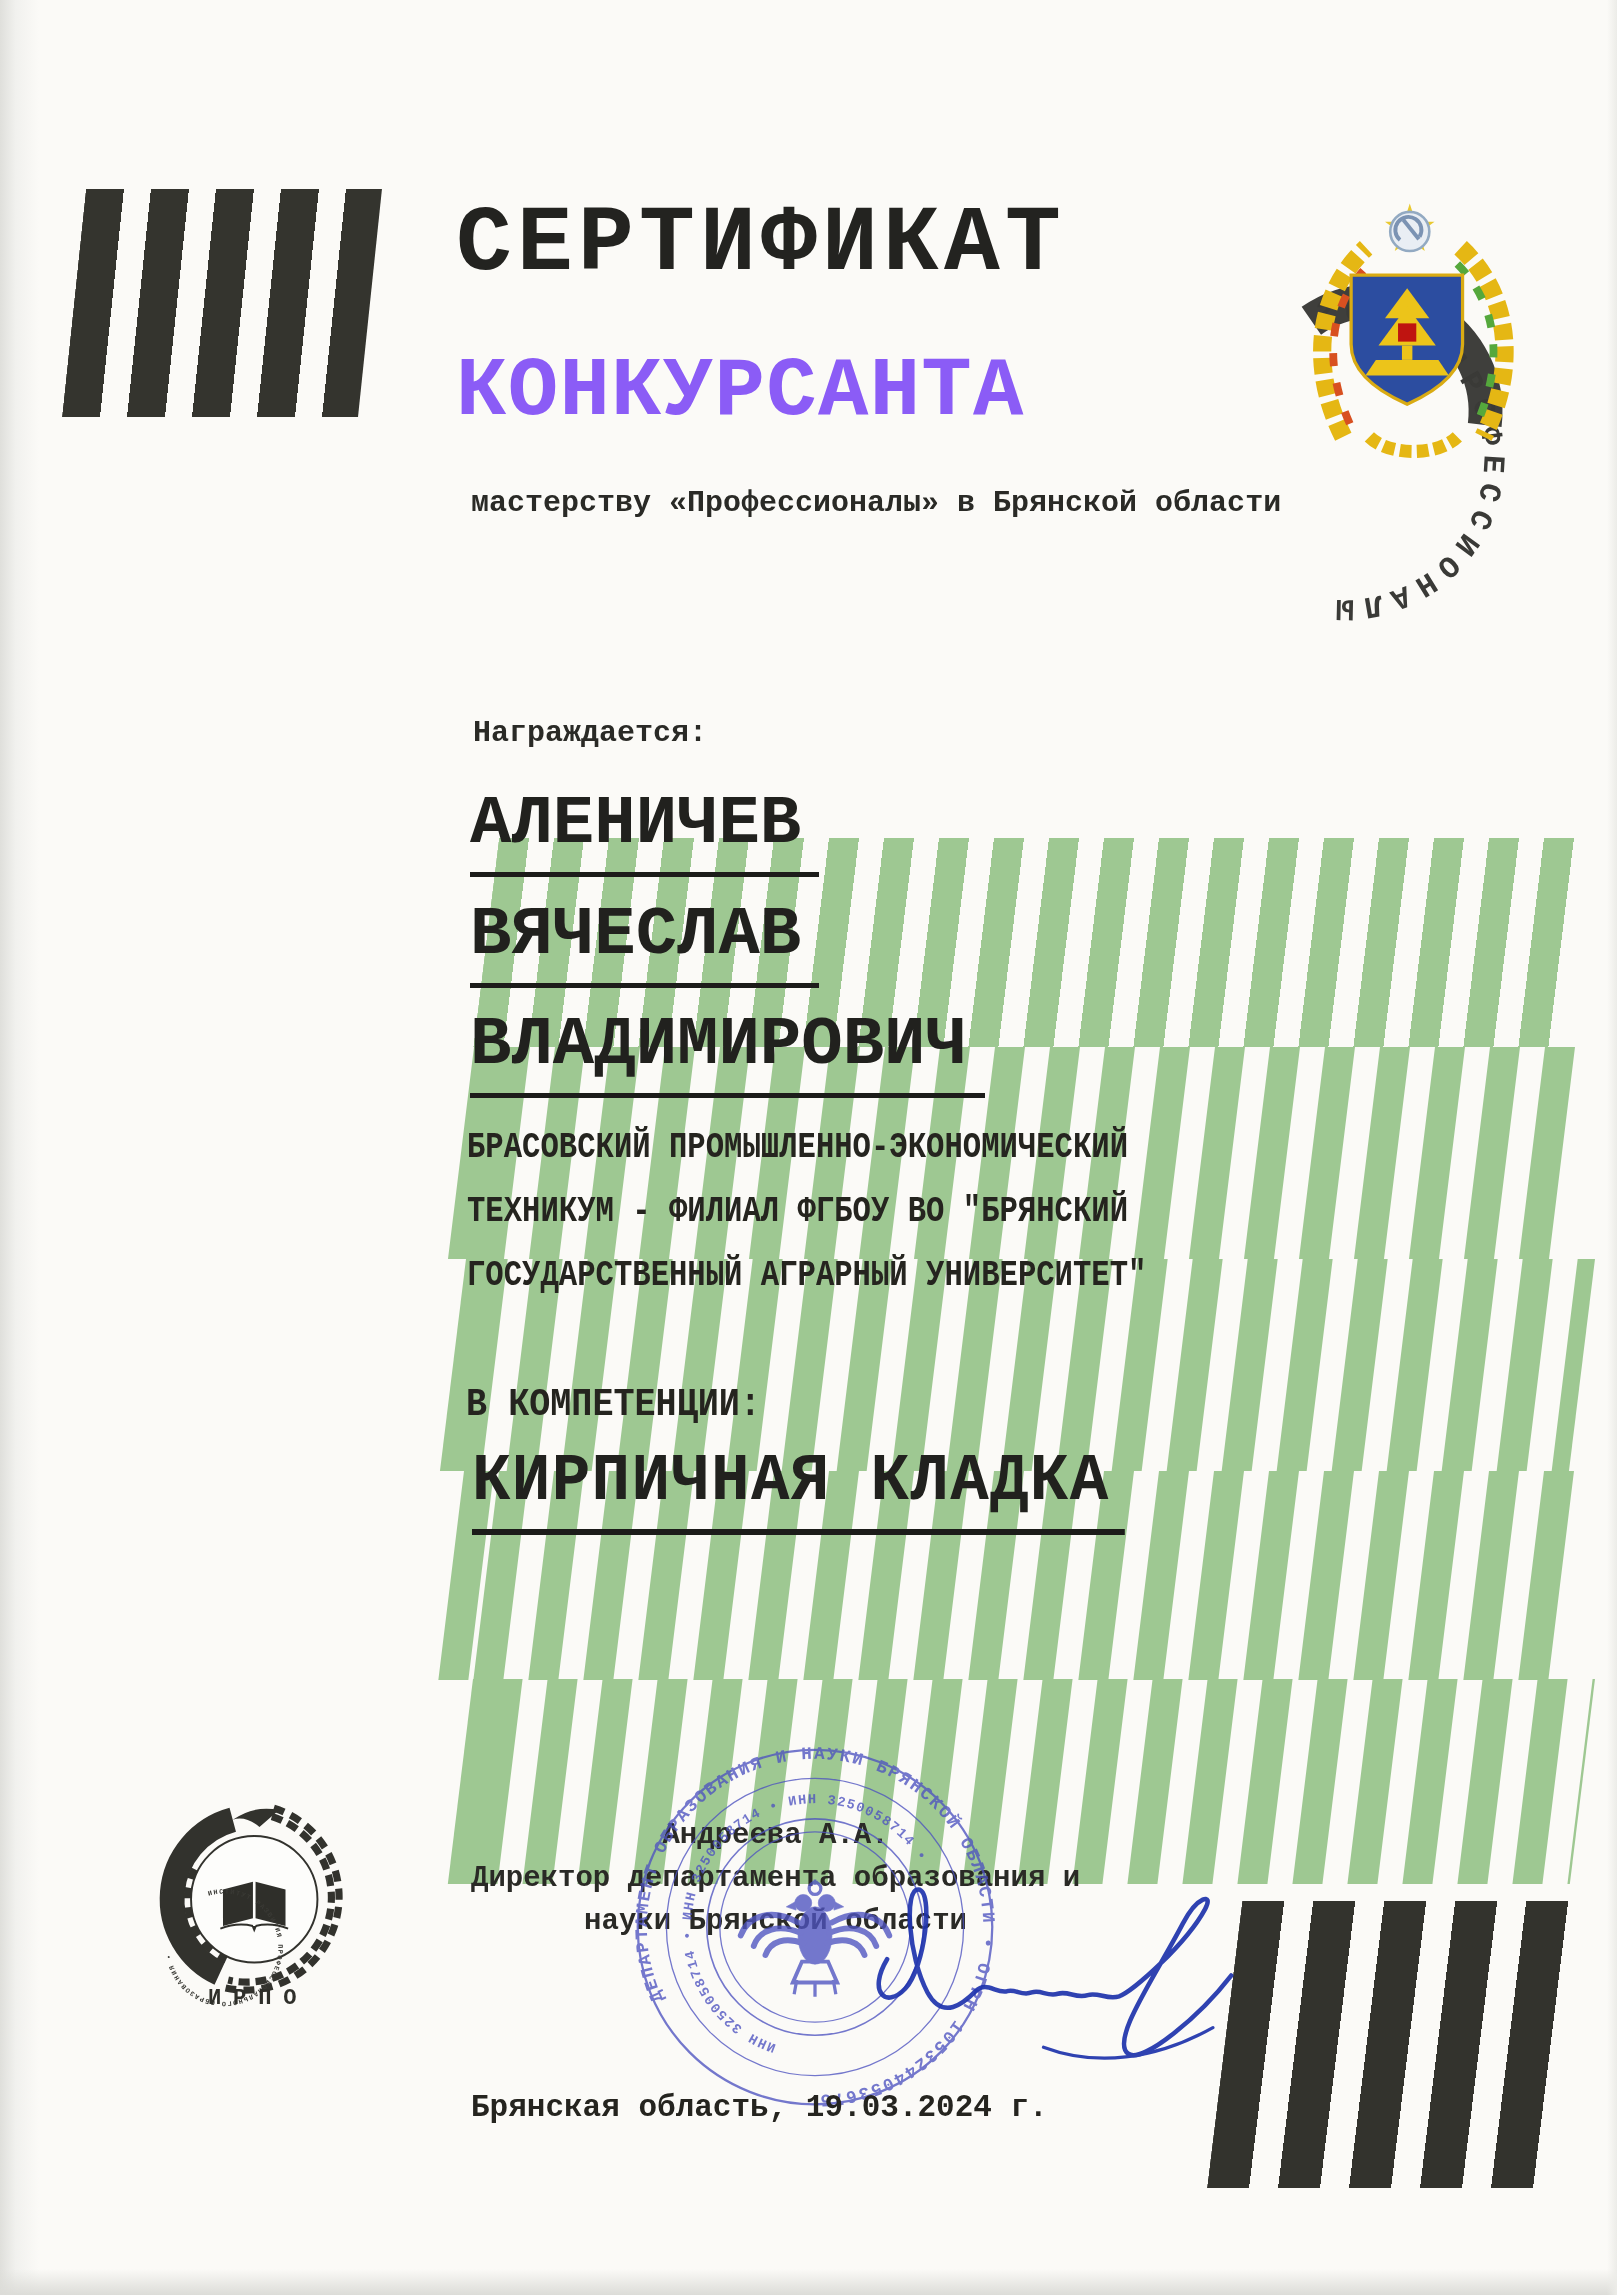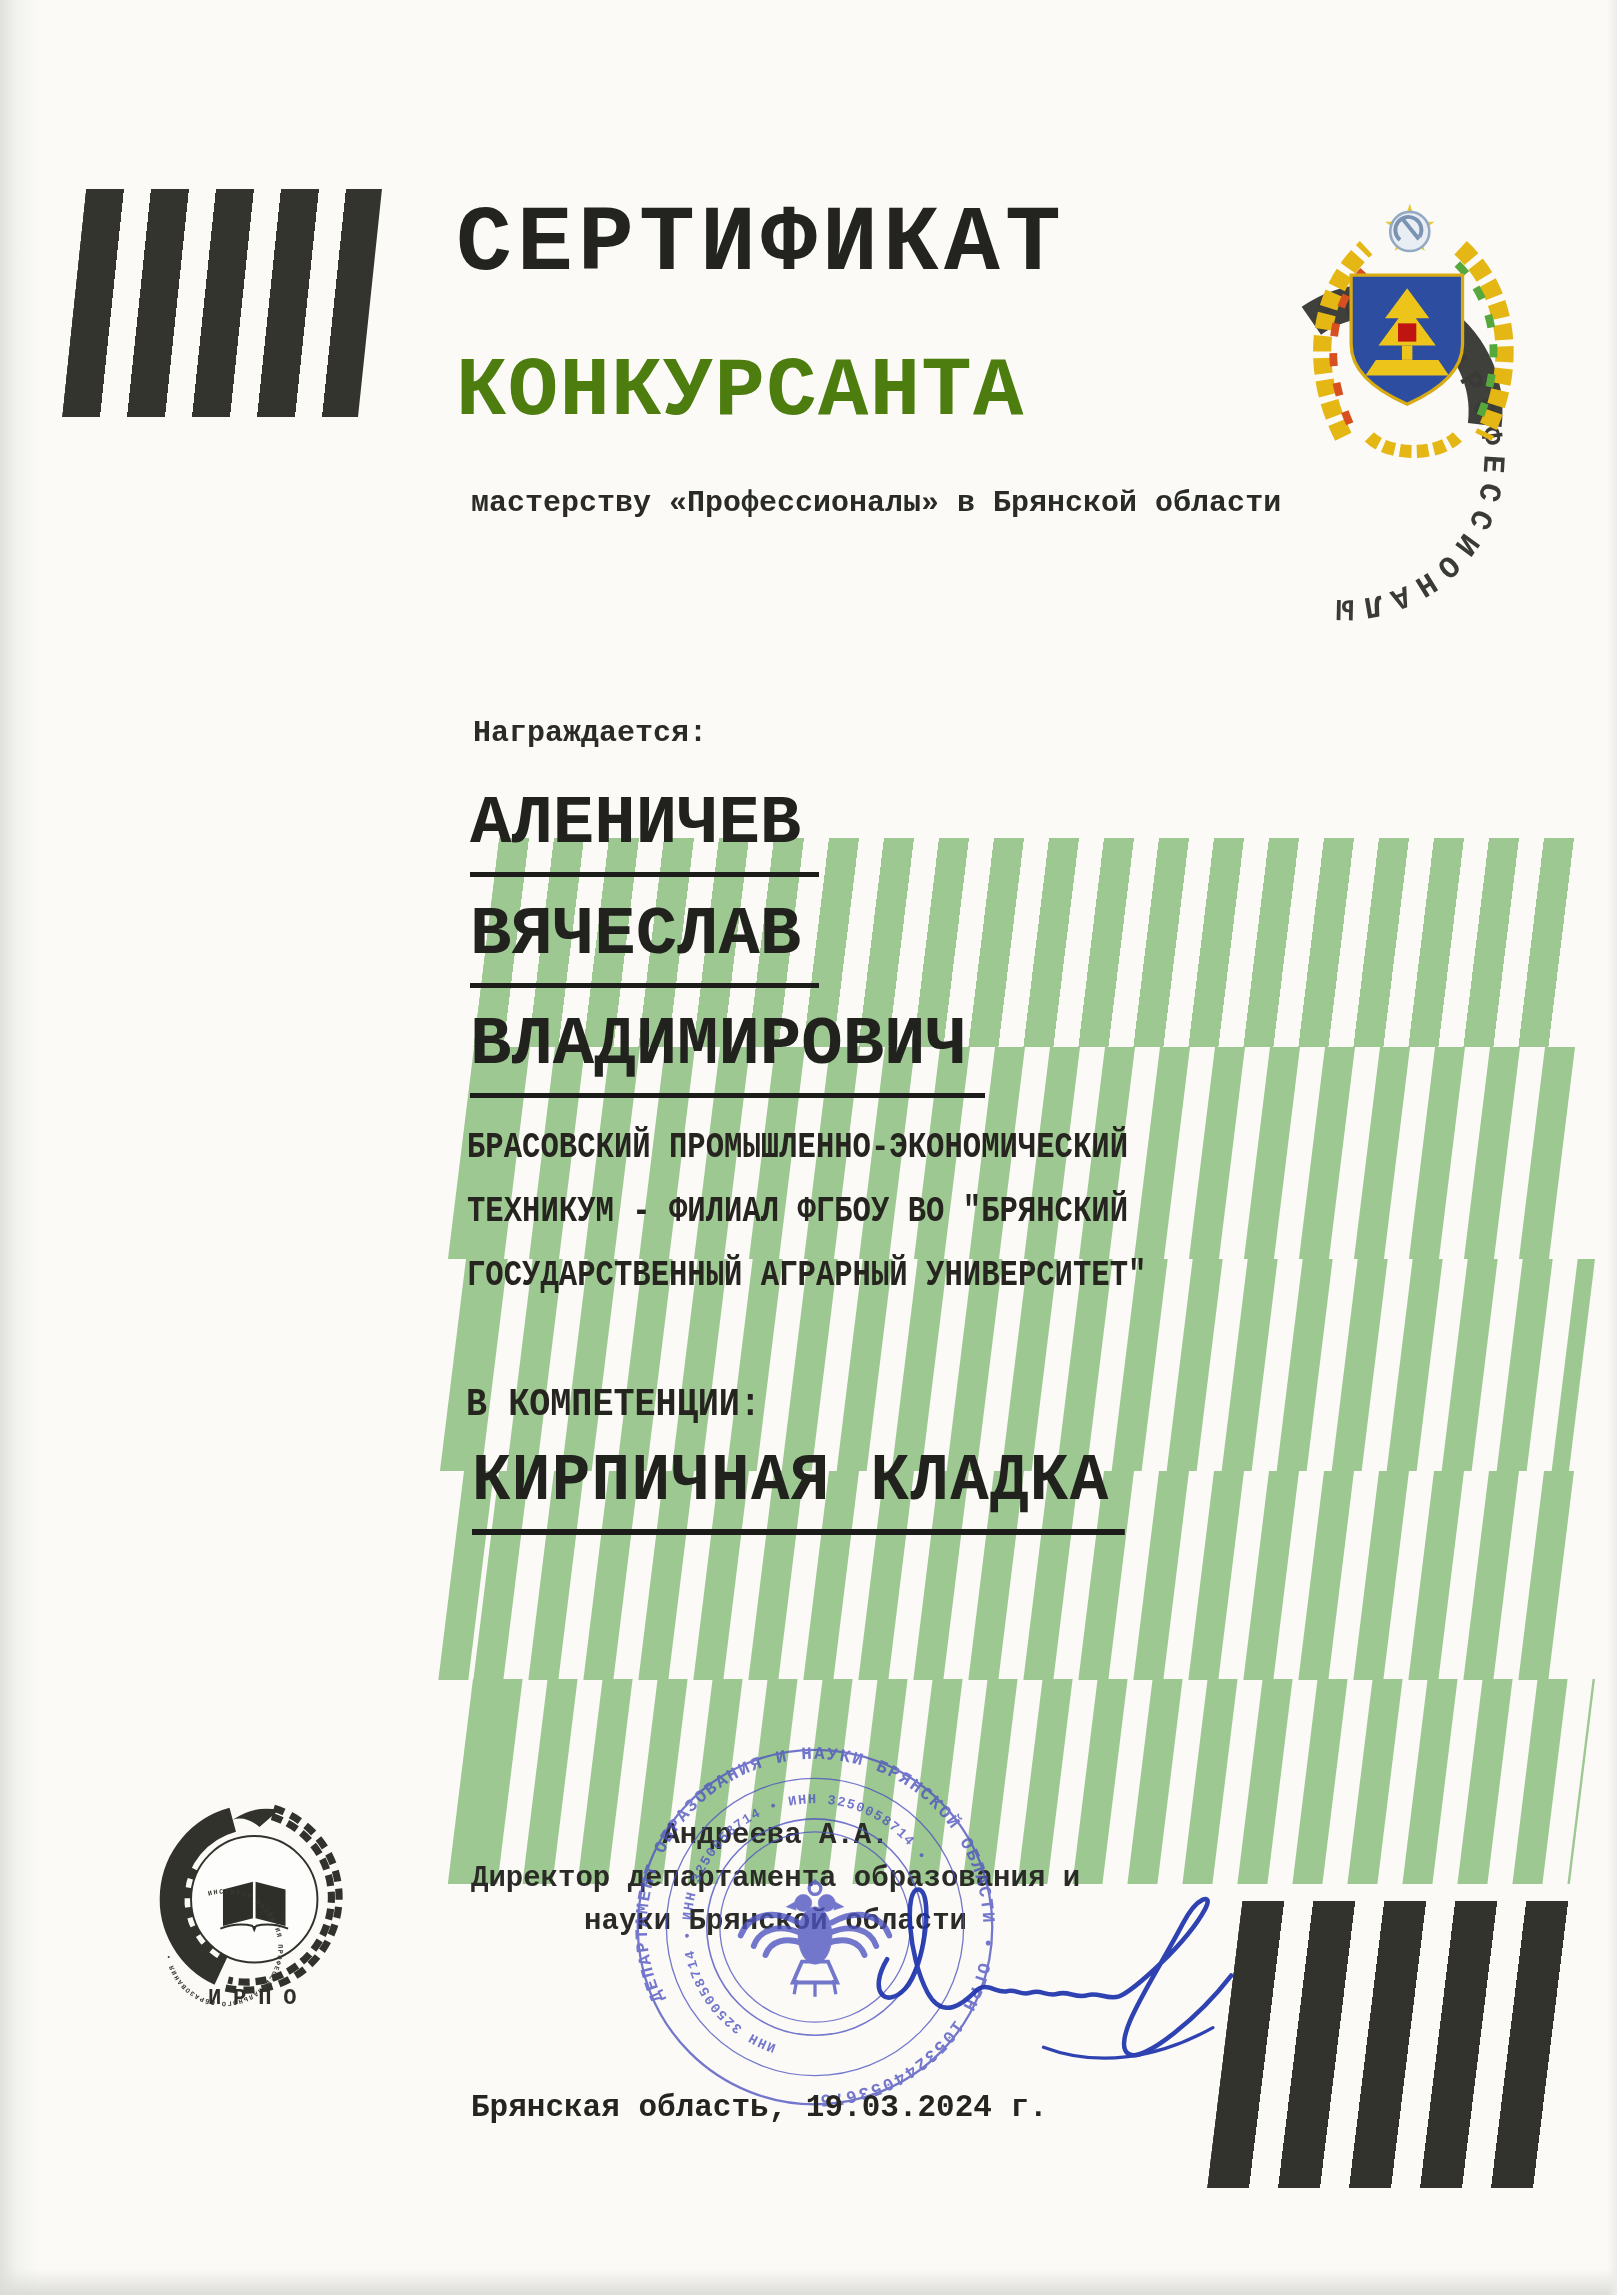--- a/index.html
+++ b/index.html
@@ -17,21 +17,21 @@
   .band{position:absolute;transform:skewX(-7deg);transform-origin:top left;
     background-image:repeating-linear-gradient(90deg,#9ec892 0 30px,rgba(0,0,0,0) 30px 55px);}
   .b1{left:499px;top:838px;width:1096px;height:209px;background-position-x:0px;}
   .b2{left:470px;top:1047px;width:1126px;height:212px;background-position-x:30px;}
   .b3{left:466px;top:1259px;width:1129px;height:212px;background-position-x:11.7px;}
   .b4{left:460px;top:1471px;width:1135px;height:209px;background-position-x:39px;}
   .b5{left:473px;top:1679px;width:1122px;height:205px;background-position-x:19.6px;}
   
   .t{position:absolute;font-weight:700;white-space:nowrap;}
   .title1{left:456px;top:192px;font-size:93px;letter-spacing:5.2px;color:#232320;}
-  .title2{left:456px;top:344px;font-size:84px;letter-spacing:1.3px;color:#4d7c0f;}
+  .title2{left:456px;top:344px;font-size:84px;letter-spacing:1.3px;color:#8b5cf6;}
   .subtitle{left:471px;top:479px;font-size:30px;line-height:48px;color:#2a2a26;}
   .awlabel{left:473px;top:716px;font-size:30px;color:#2a2a26;}
   .names{left:470px;top:786px;font-size:69px;line-height:77px;color:#21211e;}
   .names .nline{display:inline-block;padding:0 18px 9px 0;border-bottom:5.9px solid #1c1c1a;margin-bottom:19.6px;}
   .inst{left:467px;top:1116px;font-size:36px;line-height:64px;color:#25241f;
         transform:scaleX(0.85);transform-origin:left top;}
   .complabel{left:466px;top:1383px;font-size:39px;color:#25241f;transform:scaleX(0.9);transform-origin:left top;}
   .competency{left:472px;top:1443px;font-size:67px;letter-spacing:1.3px;color:#21211e;
         transform:scaleX(0.96);transform-origin:left top;}
   .competency span{display:inline-block;padding:0 15.7px 10.4px 0;border-bottom:6.5px solid #1c1c1a;}

